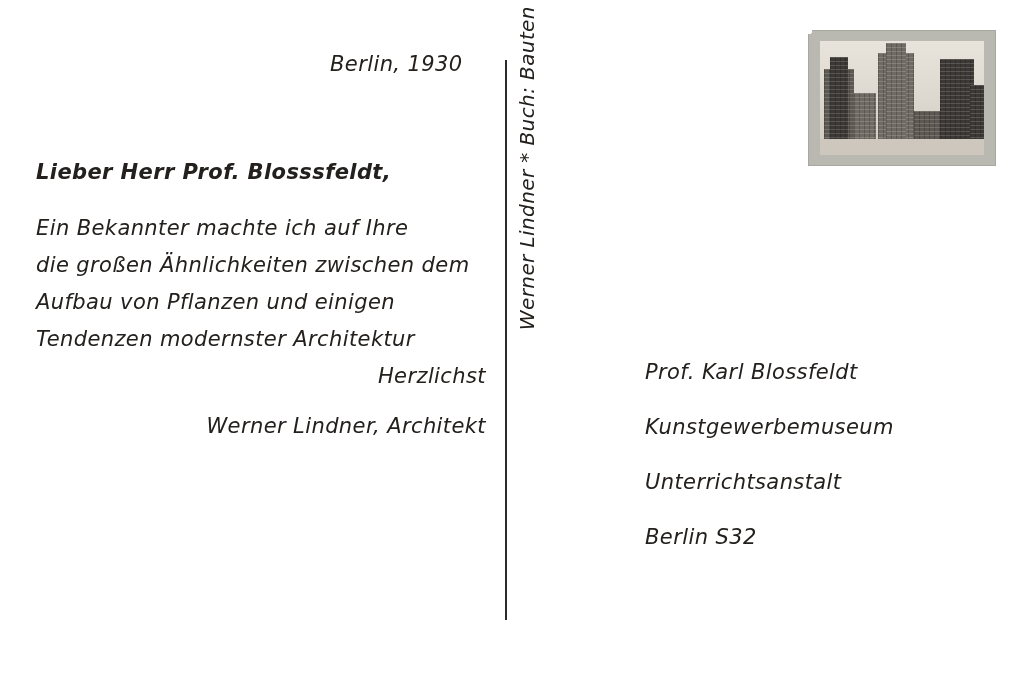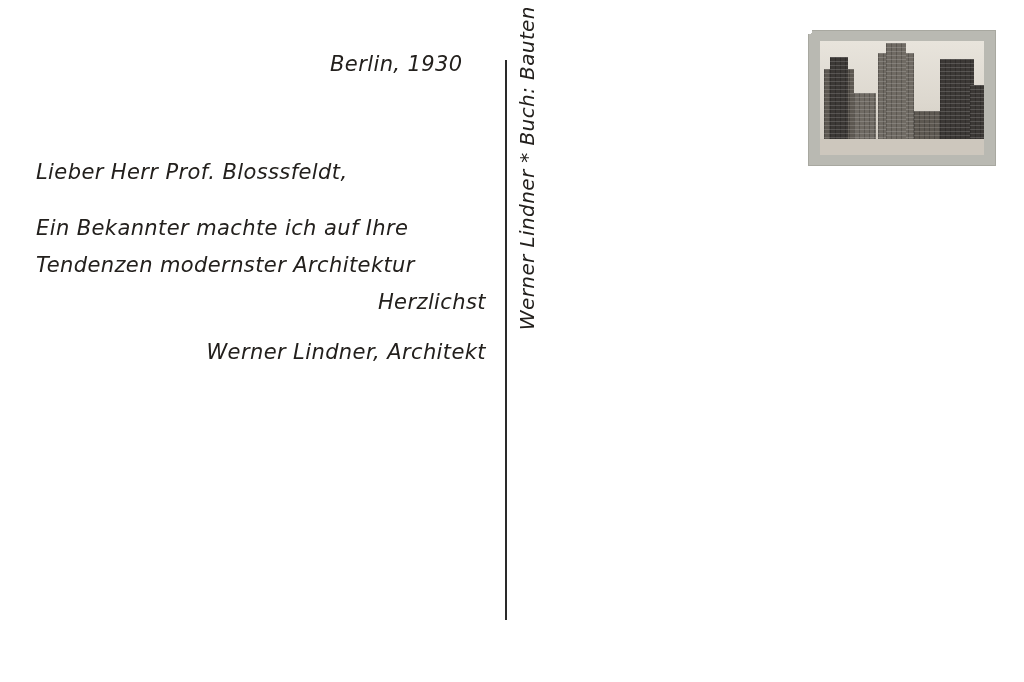--- a/index.html
+++ b/index.html
@@ -44,20 +44,21 @@
   #message-block {
     position: absolute;
     left: 36px;
     top: 160px;
     width: 450px;
   }
   #message-block .salutation {
     font-size: 21px;
     margin-bottom: 26px;
     white-space: nowrap;
+    font-weight: bold;
   }
   #message-block .body-line {
     font-size: 21px;
     line-height: 37px;
     white-space: nowrap;
   }
   #message-block .body-para {
   }
   #message-block .closing {
     font-size: 21px;
@@ -180,32 +181,40 @@
 <body>
 
 <div class="postcard">
 
   <div class="hand" id="date-line">Berlin, 1930</div>
 
   <div id="message-block">
     <div class="hand salutation">Lieber Herr Prof. Blosssfeldt,</div>
     <div class="body-para">
       <div class="hand body-line">Ein Bekannter machte ich auf Ihre</div>
+      <div class="hand body-line">die großen Ähnlichkeiten zwischen dem</div>
+      <div class="hand body-line">Aufbau von Pflanzen und einigen</div>
       <div class="hand body-line">Tendenzen modernster Architektur</div>
     </div>
     <div class="hand closing">Herzlichst</div>
     <div class="hand signature">Werner Lindner, Architekt</div>
   </div>
 
   <div id="divider"></div>
 
   <div id="vertical-caption">
     <span class="hand">Werner Lindner * Buch: Bauten der Technik</span>
   </div>
 
+  <div id="address-block">
+    <div class="hand addr-line">Prof. Karl Blossfeldt</div>
+    <div class="hand addr-line">Kunstgewerbemuseum</div>
+    <div class="hand addr-line">Unterrichtsanstalt</div>
+    <div class="hand addr-line">Berlin S32</div>
+  </div>
 
   <div id="stamp">
     <div class="perf"></div>
     <div class="inner">
       <div class="sky"></div>
 
       <div class="bldg md" style="left:4px; width:30px; height:86px;">
         <div class="win"></div>
       </div>
       <div class="bldg dk" style="left:10px; width:18px; height:98px;">

